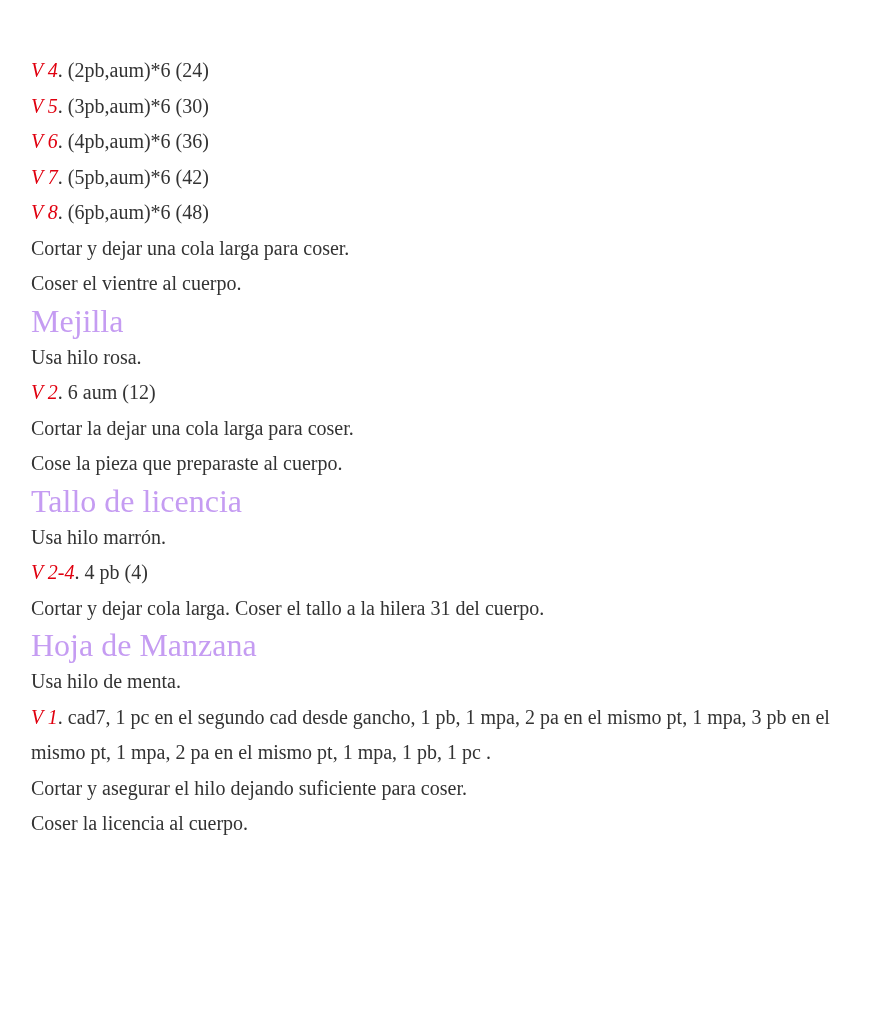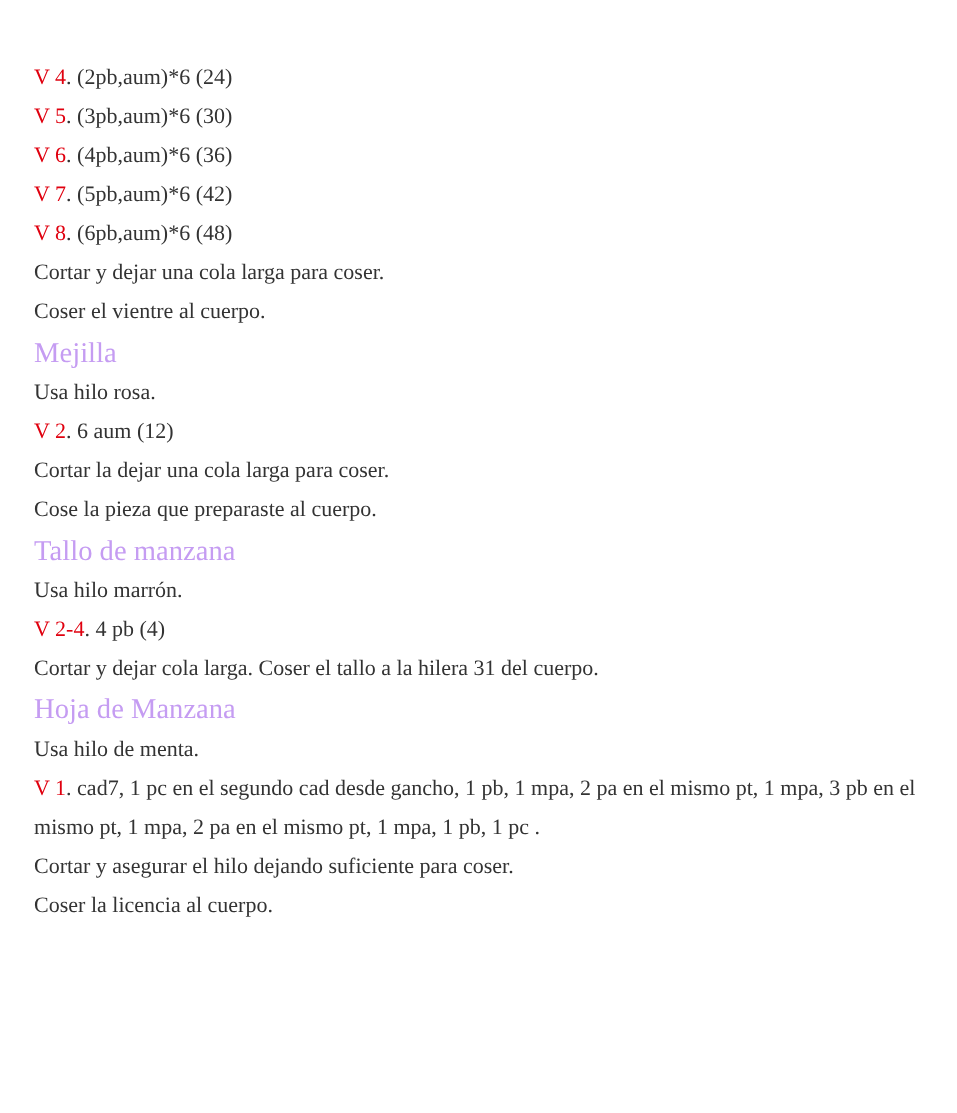--- a/index.html
+++ b/index.html
@@ -15,25 +15,25 @@
       left: 31px;
       top: 53px;
       width: 810px;
     }
     p {
       margin: 0;
       font-size: 20px;
       line-height: 35.5px;
       color: #333333;
     }
-    .round { color: #e0000f; }
+    .round { color: #e0000f; font-style: italic; }
     h2 {
       margin: 0;
       font-weight: normal;
-      font-size: 26px;
+      font-size: 32px;
       line-height: 38px;
       color: #c59cf2;
     }
   </style>
 </head>
 <body>
 
 <div class="content">
 
   <p><span class="round">V 4</span><span>. (2pb,aum)*6 (24)</span></p>
@@ -43,21 +43,21 @@
   <p><span class="round">V 8</span><span>. (6pb,aum)*6 (48)</span></p>
   <p>Cortar y dejar una cola larga para coser.</p>
   <p>Coser el vientre al cuerpo.</p>
 
   <h2>Mejilla</h2>
   <p>Usa hilo rosa.</p>
   <p><span class="round">V 2</span><span>. 6 aum (12)</span></p>
   <p>Cortar la dejar una cola larga para coser.</p>
   <p>Cose la pieza que preparaste al cuerpo.</p>
 
-  <h2>Tallo de manzana</h2>
+  <h2>Tallo de licencia</h2>
   <p>Usa hilo marrón.</p>
   <p><span class="round">V 2-4</span><span>. 4 pb (4)</span></p>
   <p>Cortar y dejar cola larga. Coser el tallo a la hilera 31 del cuerpo.</p>
 
   <h2>Hoja de Manzana</h2>
   <p>Usa hilo de menta.</p>
   <p><span class="round">V 1</span><span>. cad7, 1 pc en el segundo cad desde gancho, 1 pb, 1 mpa, 2 pa en el mismo pt, 1 mpa, 3 pb en el mismo pt, 1 mpa, 2 pa en el mismo pt, 1 mpa, 1 pb, 1 pc .</span></p>
   <p>Cortar y asegurar el hilo dejando suficiente para coser.</p>
   <p>Coser la licencia al cuerpo.</p>
 

